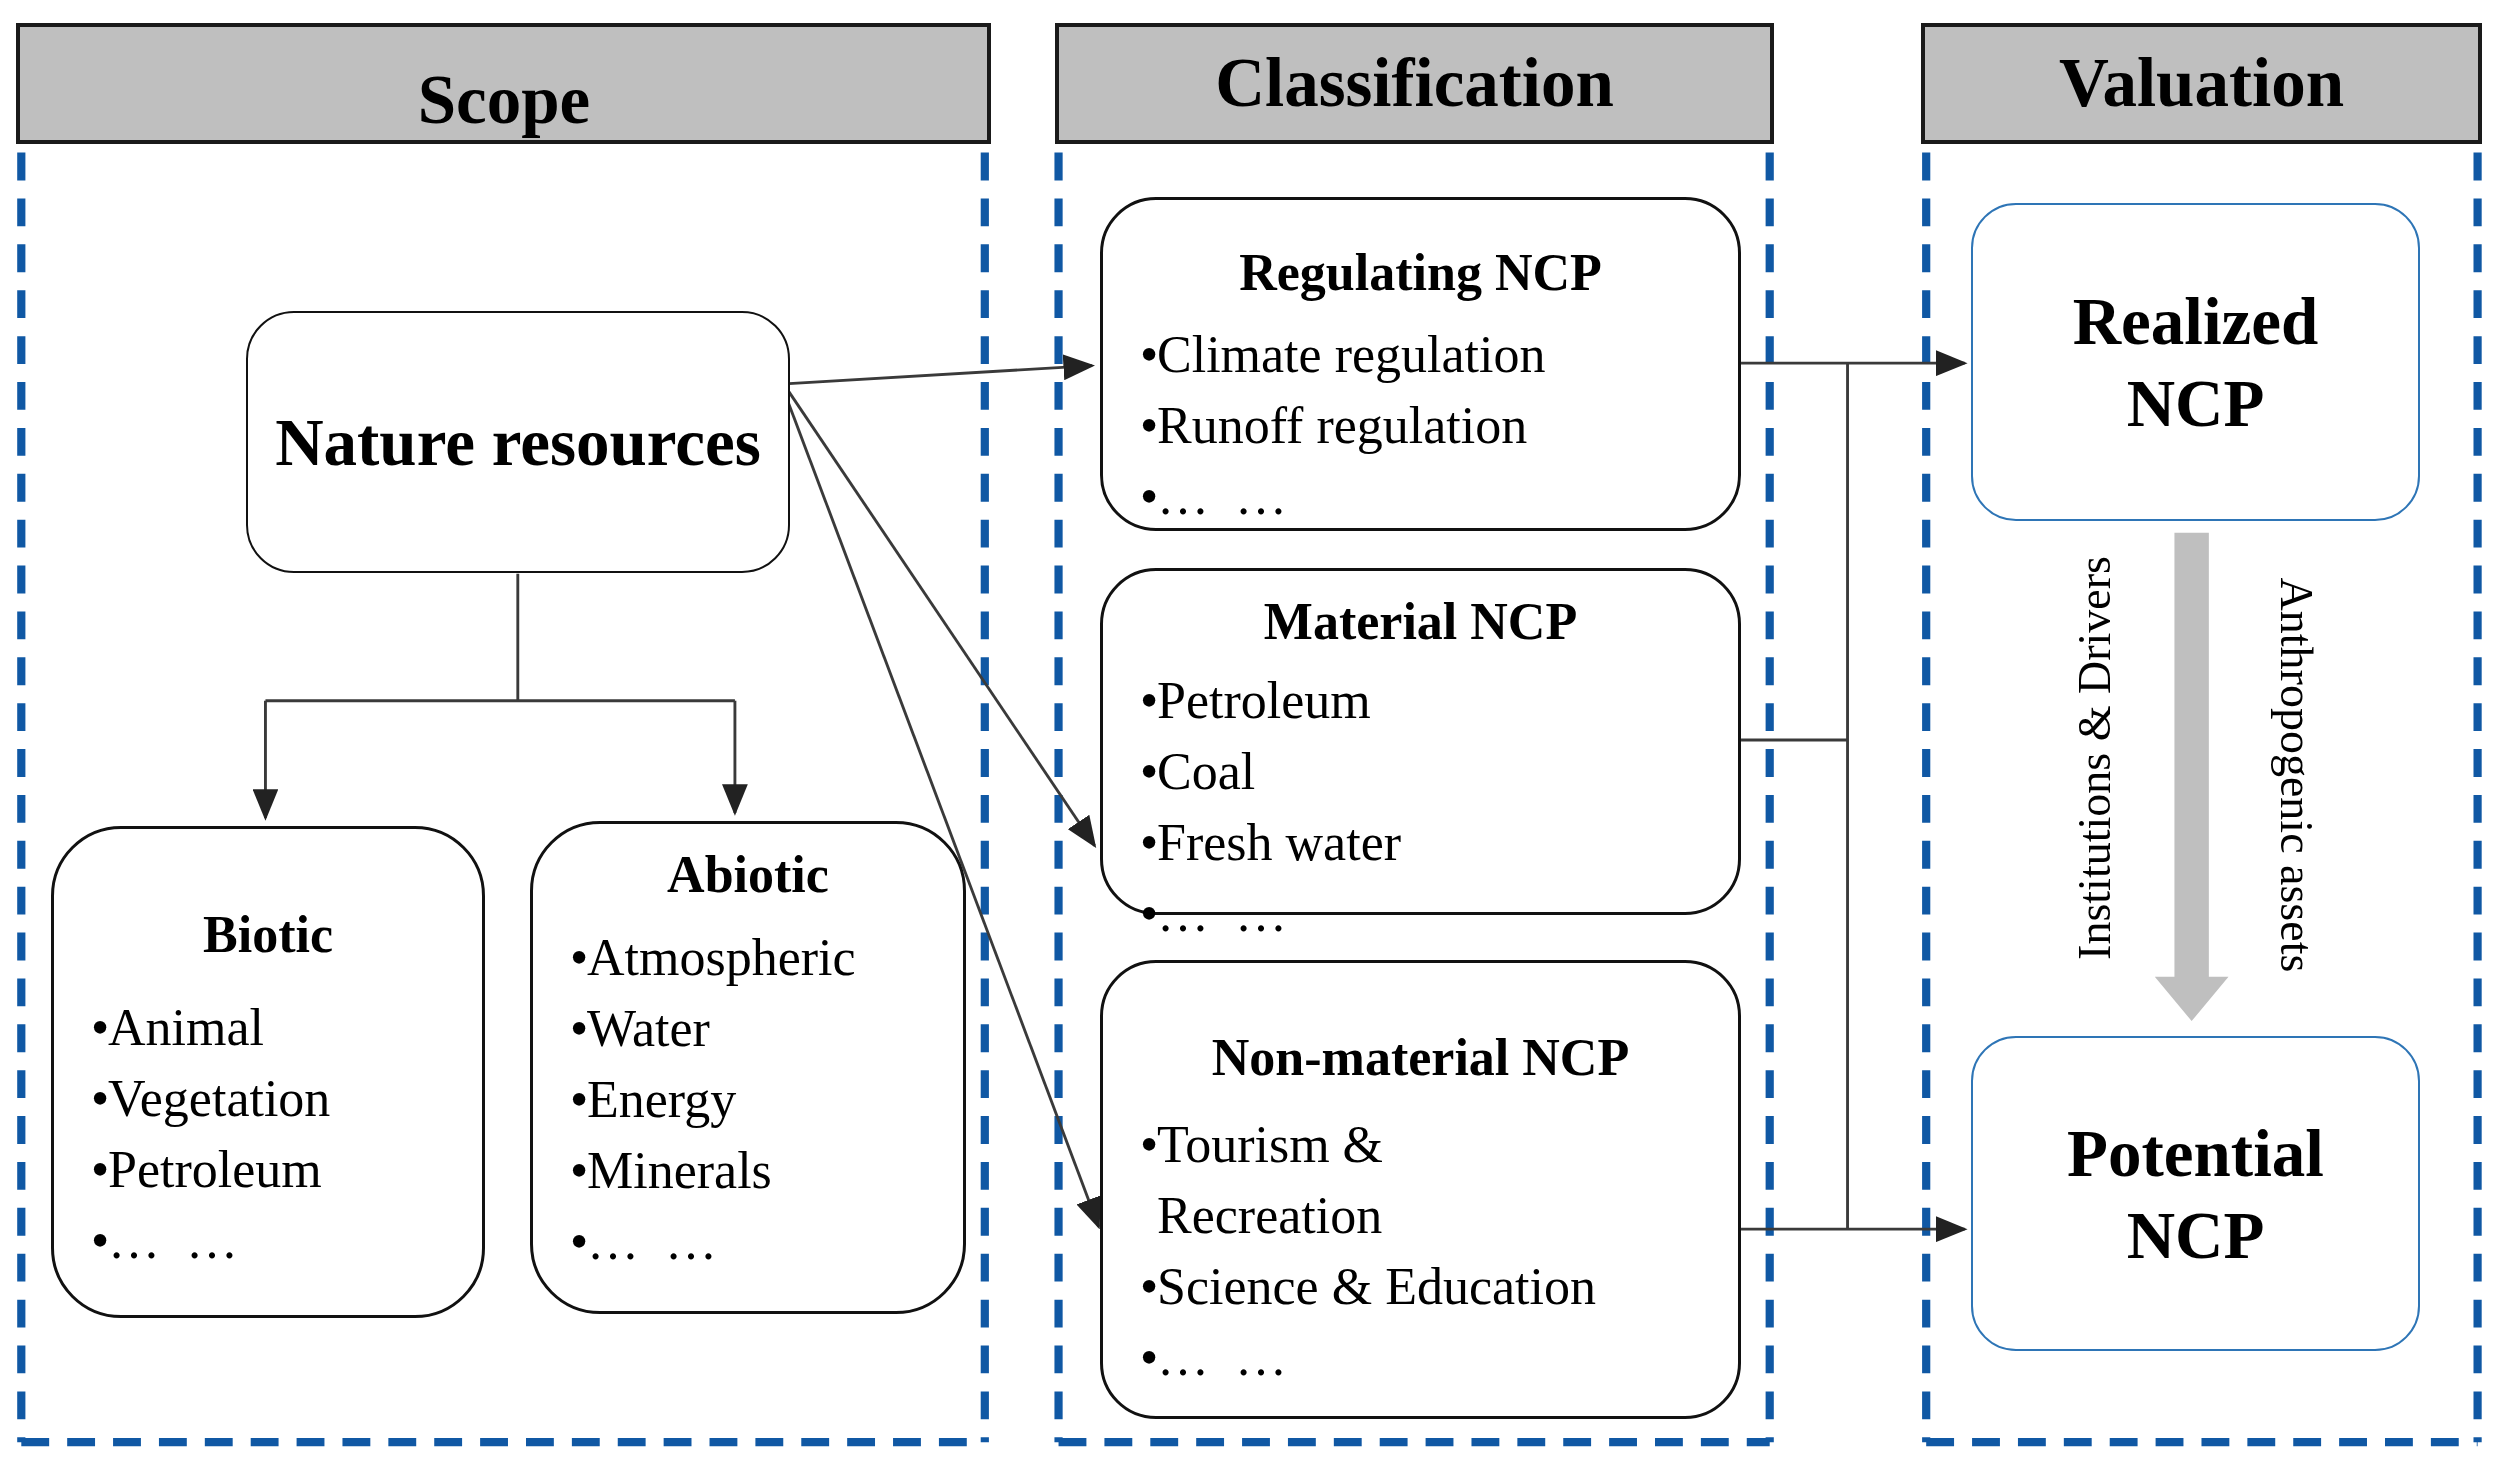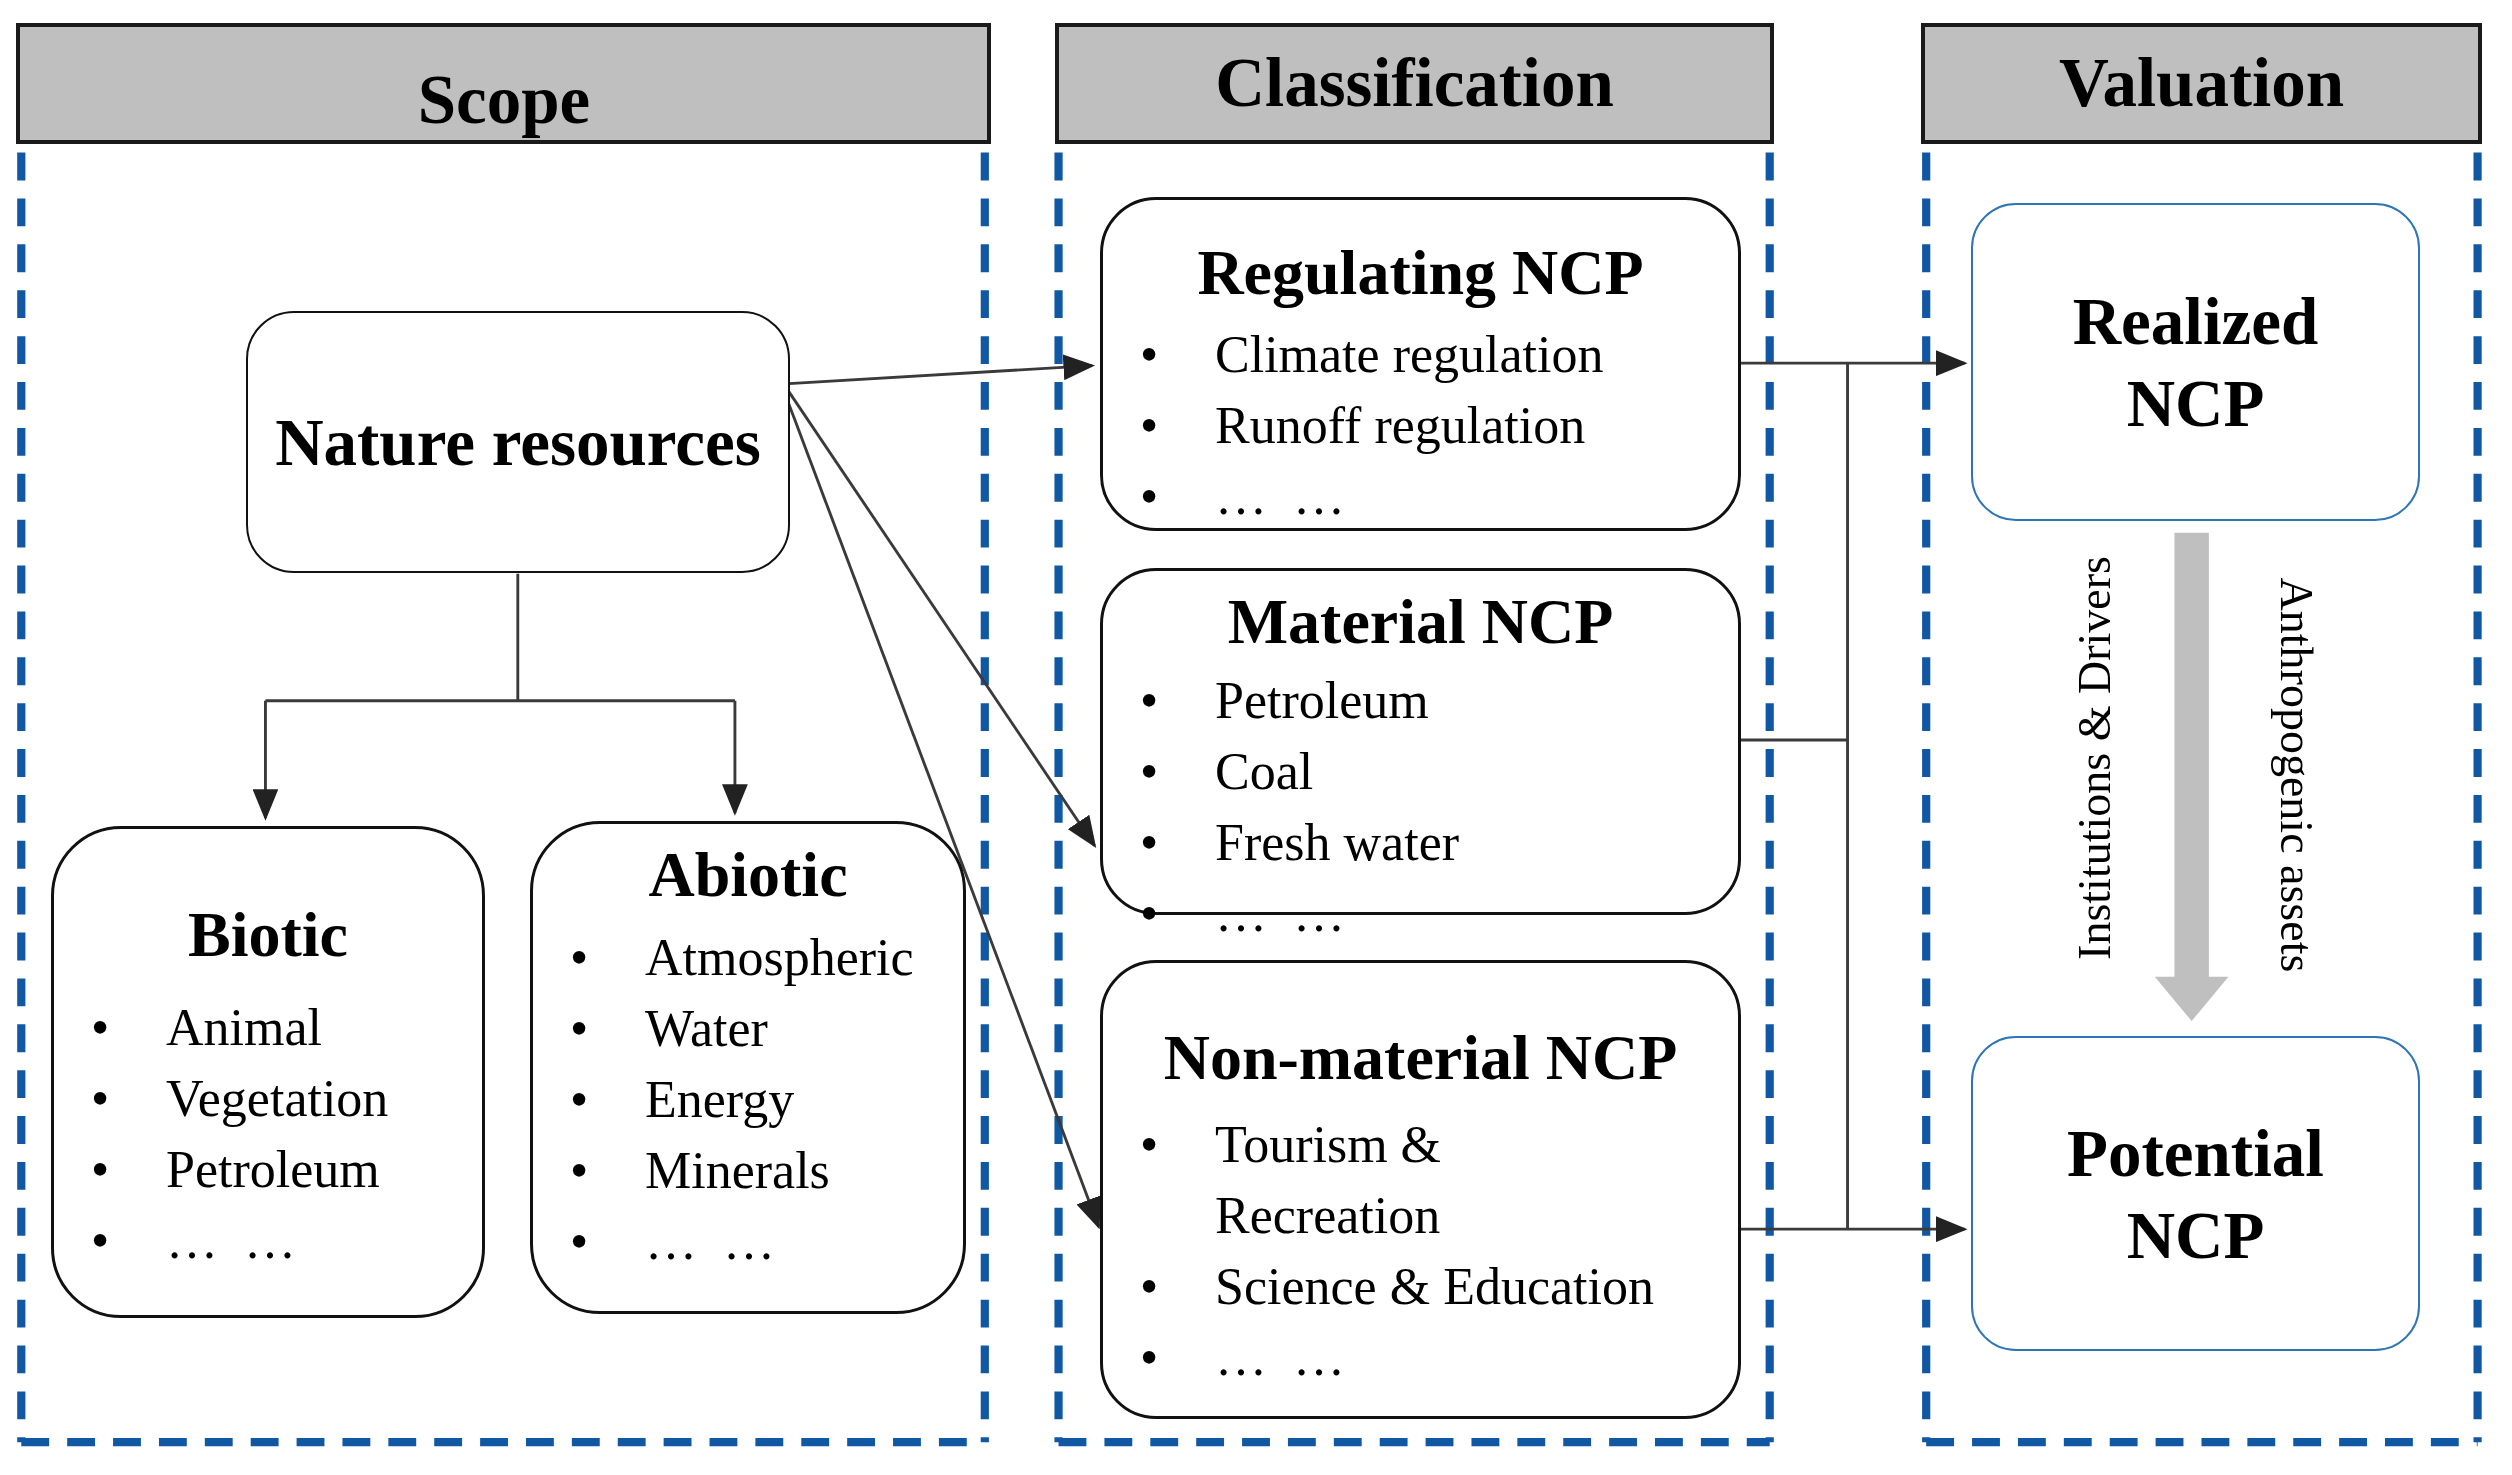--- a/index.html
+++ b/index.html
@@ -12,23 +12,23 @@
         font-family:"Liberation Serif","DejaVu Serif",serif;color:var(--text,#000);overflow:hidden;}
   svg.layer{position:absolute;left:0;top:0;width:2512px;height:1476px;}
   .lane-header{position:absolute;top:23px;height:121px;background:var(--header-fill,#bfbfbf);
       border:4.1px solid var(--header-border,#1a1a1a);display:flex;align-items:center;justify-content:center;
       font-weight:bold;font-size:69px;box-sizing:border-box;}
   .h-scope{left:16.4px;width:975px;align-items:flex-end;}
   .h-class{left:1055px;width:719px;}
   .h-val{left:1921px;width:561px;}
   .node{position:absolute;background:#fff;border:3.3px solid var(--box-border-dark,#111);
         box-sizing:border-box;display:flex;flex-direction:column;}
-  .node .box-title{font-weight:bold;font-size:64px;line-height:78px;text-align:center;white-space:pre-line;}
+  .node .box-title{font-weight:bold;font-size:52px;line-height:78px;text-align:center;white-space:pre-line;}
   .node ul{list-style:none;margin:0;padding:0;}
-  .node li{position:relative;font-size:52px;line-height:71px;padding-left:112px;white-space:pre-line;}
+  .node li{position:relative;font-size:52px;line-height:71px;padding-left:54px;white-space:pre-line;}
   .node li::before{content:"\2022";position:absolute;left:37px;top:0;font-size:52px;}
   .nature{left:246px;top:311px;width:544px;height:262px;border-radius:48px;border-width:2.5px;
           align-items:center;justify-content:center;}
   .nature .box-title{font-size:67px;}
   .biotic{left:51px;top:826px;width:434px;height:492px;border-radius:70px;padding-top:67px;}
   .biotic .box-title{margin-bottom:18px;}
   .abiotic{left:530px;top:821px;width:436px;height:493px;border-radius:70px;padding-top:11.5px;}
   .abiotic .box-title{margin-bottom:8.2px;}
   .regulating{left:1100px;top:197px;width:641px;height:334px;border-radius:56px;padding-top:34px;}
   .regulating .box-title{margin-bottom:6.6px;}

